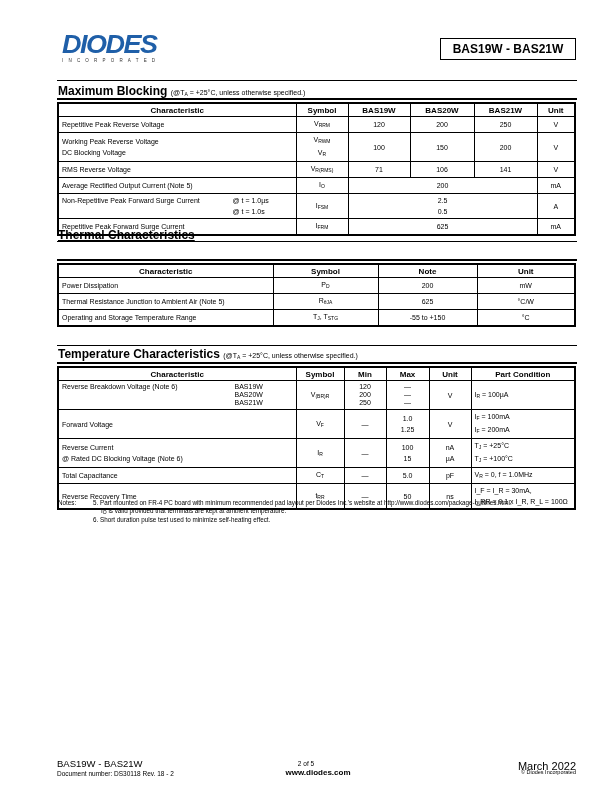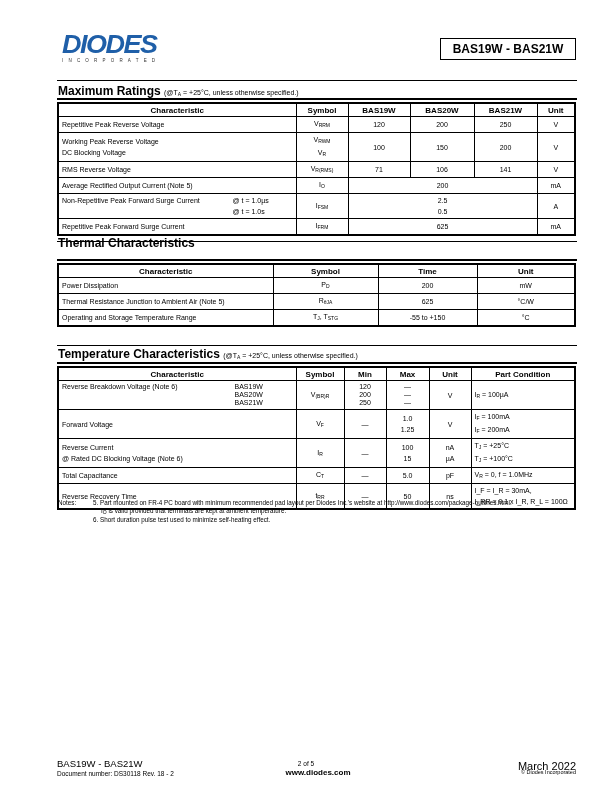--- a/index.html
+++ b/index.html
@@ -33,21 +33,21 @@
 <body>
 
 <div class="abs logo">
   <div class="logo-main" style="color: rgb(31, 95, 168);">DIODES</div>
   <div class="logo-sub">INCORPORATED</div>
 </div>
 <div class="abs partbox">BAS19W - BAS21W</div>
 
 <div class="abs sec-rule" style="top:80px;"></div>
 <div class="abs sec-title" style="top:84px;">
-  <span>Maximum Ratings</span>
+  <span>Maximum Blocking</span>
   <span class="cond"><span>(@T</span><sub>A</sub><span> = +25°C, unless otherwise specified.)</span></span>
 </div>
 <div class="abs thick" style="top:98px;"></div>
 
 <table style="top:102px;">
   <colgroup>
       <col style="width:238px">
       <col style="width:52px">
       <col style="width:62px">
       <col style="width:64px">
@@ -120,35 +120,35 @@
   <tr>
     <td>Repetitive Peak Forward Surge Current</td>
     <td class="c"><span>I</span><sub>FRM</sub></td>
     <td class="c" colspan="3">625</td>
     <td class="c">mA</td>
   </tr>
 </tbody>
   </table>
 
 <div class="abs sec-rule" style="top:241px;"></div>
-<div class="abs sec-title" style="top:236px;"><span>Thermal Characteristics</span></div>
+<div class="abs sec-title" style="top:228px;text-decoration:underline;"><span>Thermal Characteristics</span></div>
 <div class="abs thick" style="top:259px;"></div>
 
 <table style="top:263px;">
   <colgroup>
       <col style="width:215px">
       <col style="width:105px">
       <col style="width:99px">
       <col>
     </colgroup>
   <tbody>
       <tr>
     <th>Characteristic</th>
     <th>Symbol</th>
-    <th>Time</th>
+    <th>Note</th>
     <th>Unit</th>
   </tr>
   <tr>
     <td>Power Dissipation</td>
     <td class="c"><span>P</span><sub>D</sub></td>
     <td class="c">200</td>
     <td class="c">mW</td>
   </tr>
   <tr>
     <td>Thermal Resistance Junction to Ambient Air (Note 5)</td>

